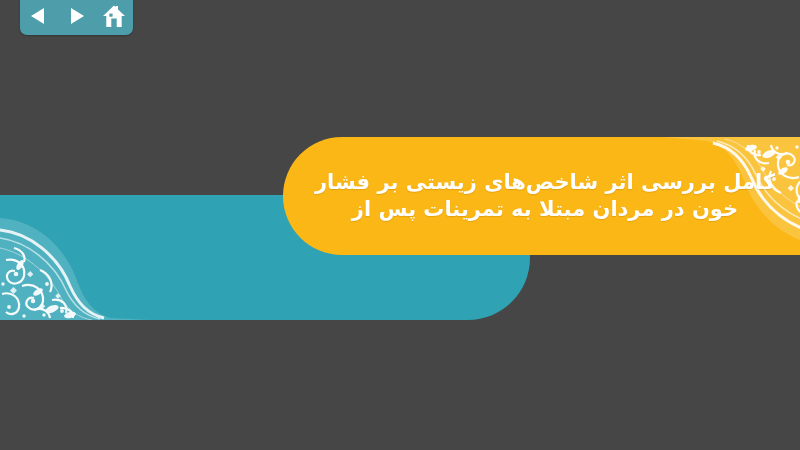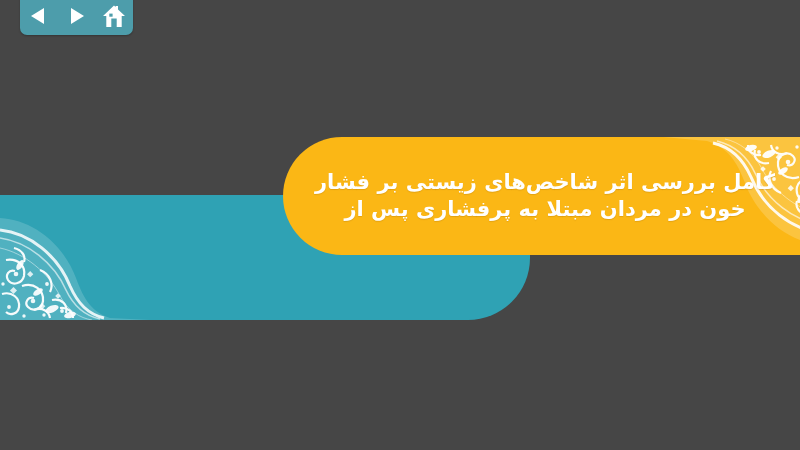--- a/index.html
+++ b/index.html
@@ -233,16 +233,16 @@
             <ellipse cx="22" cy="61" rx="5.5" ry="2.8" transform="rotate(58 22 61)"></ellipse>
             <ellipse cx="40" cy="34" rx="5.5" ry="2.8" transform="rotate(34 40 34)"></ellipse>
           </g>
         </g>
       </svg>
     </div>
   </div>
 
   <div id="title-block">
     <div class="title-line">کامل بررسی اثر شاخص‌های زیستی بر فشار</div>
-    <div class="title-line">خون در مردان مبتلا به پرفشاری پس از</div>
+    <div class="title-line">خون در مردان مبتلا به تمرینات پس از</div>
   </div>
 
 </div>
 
 </body></html>

